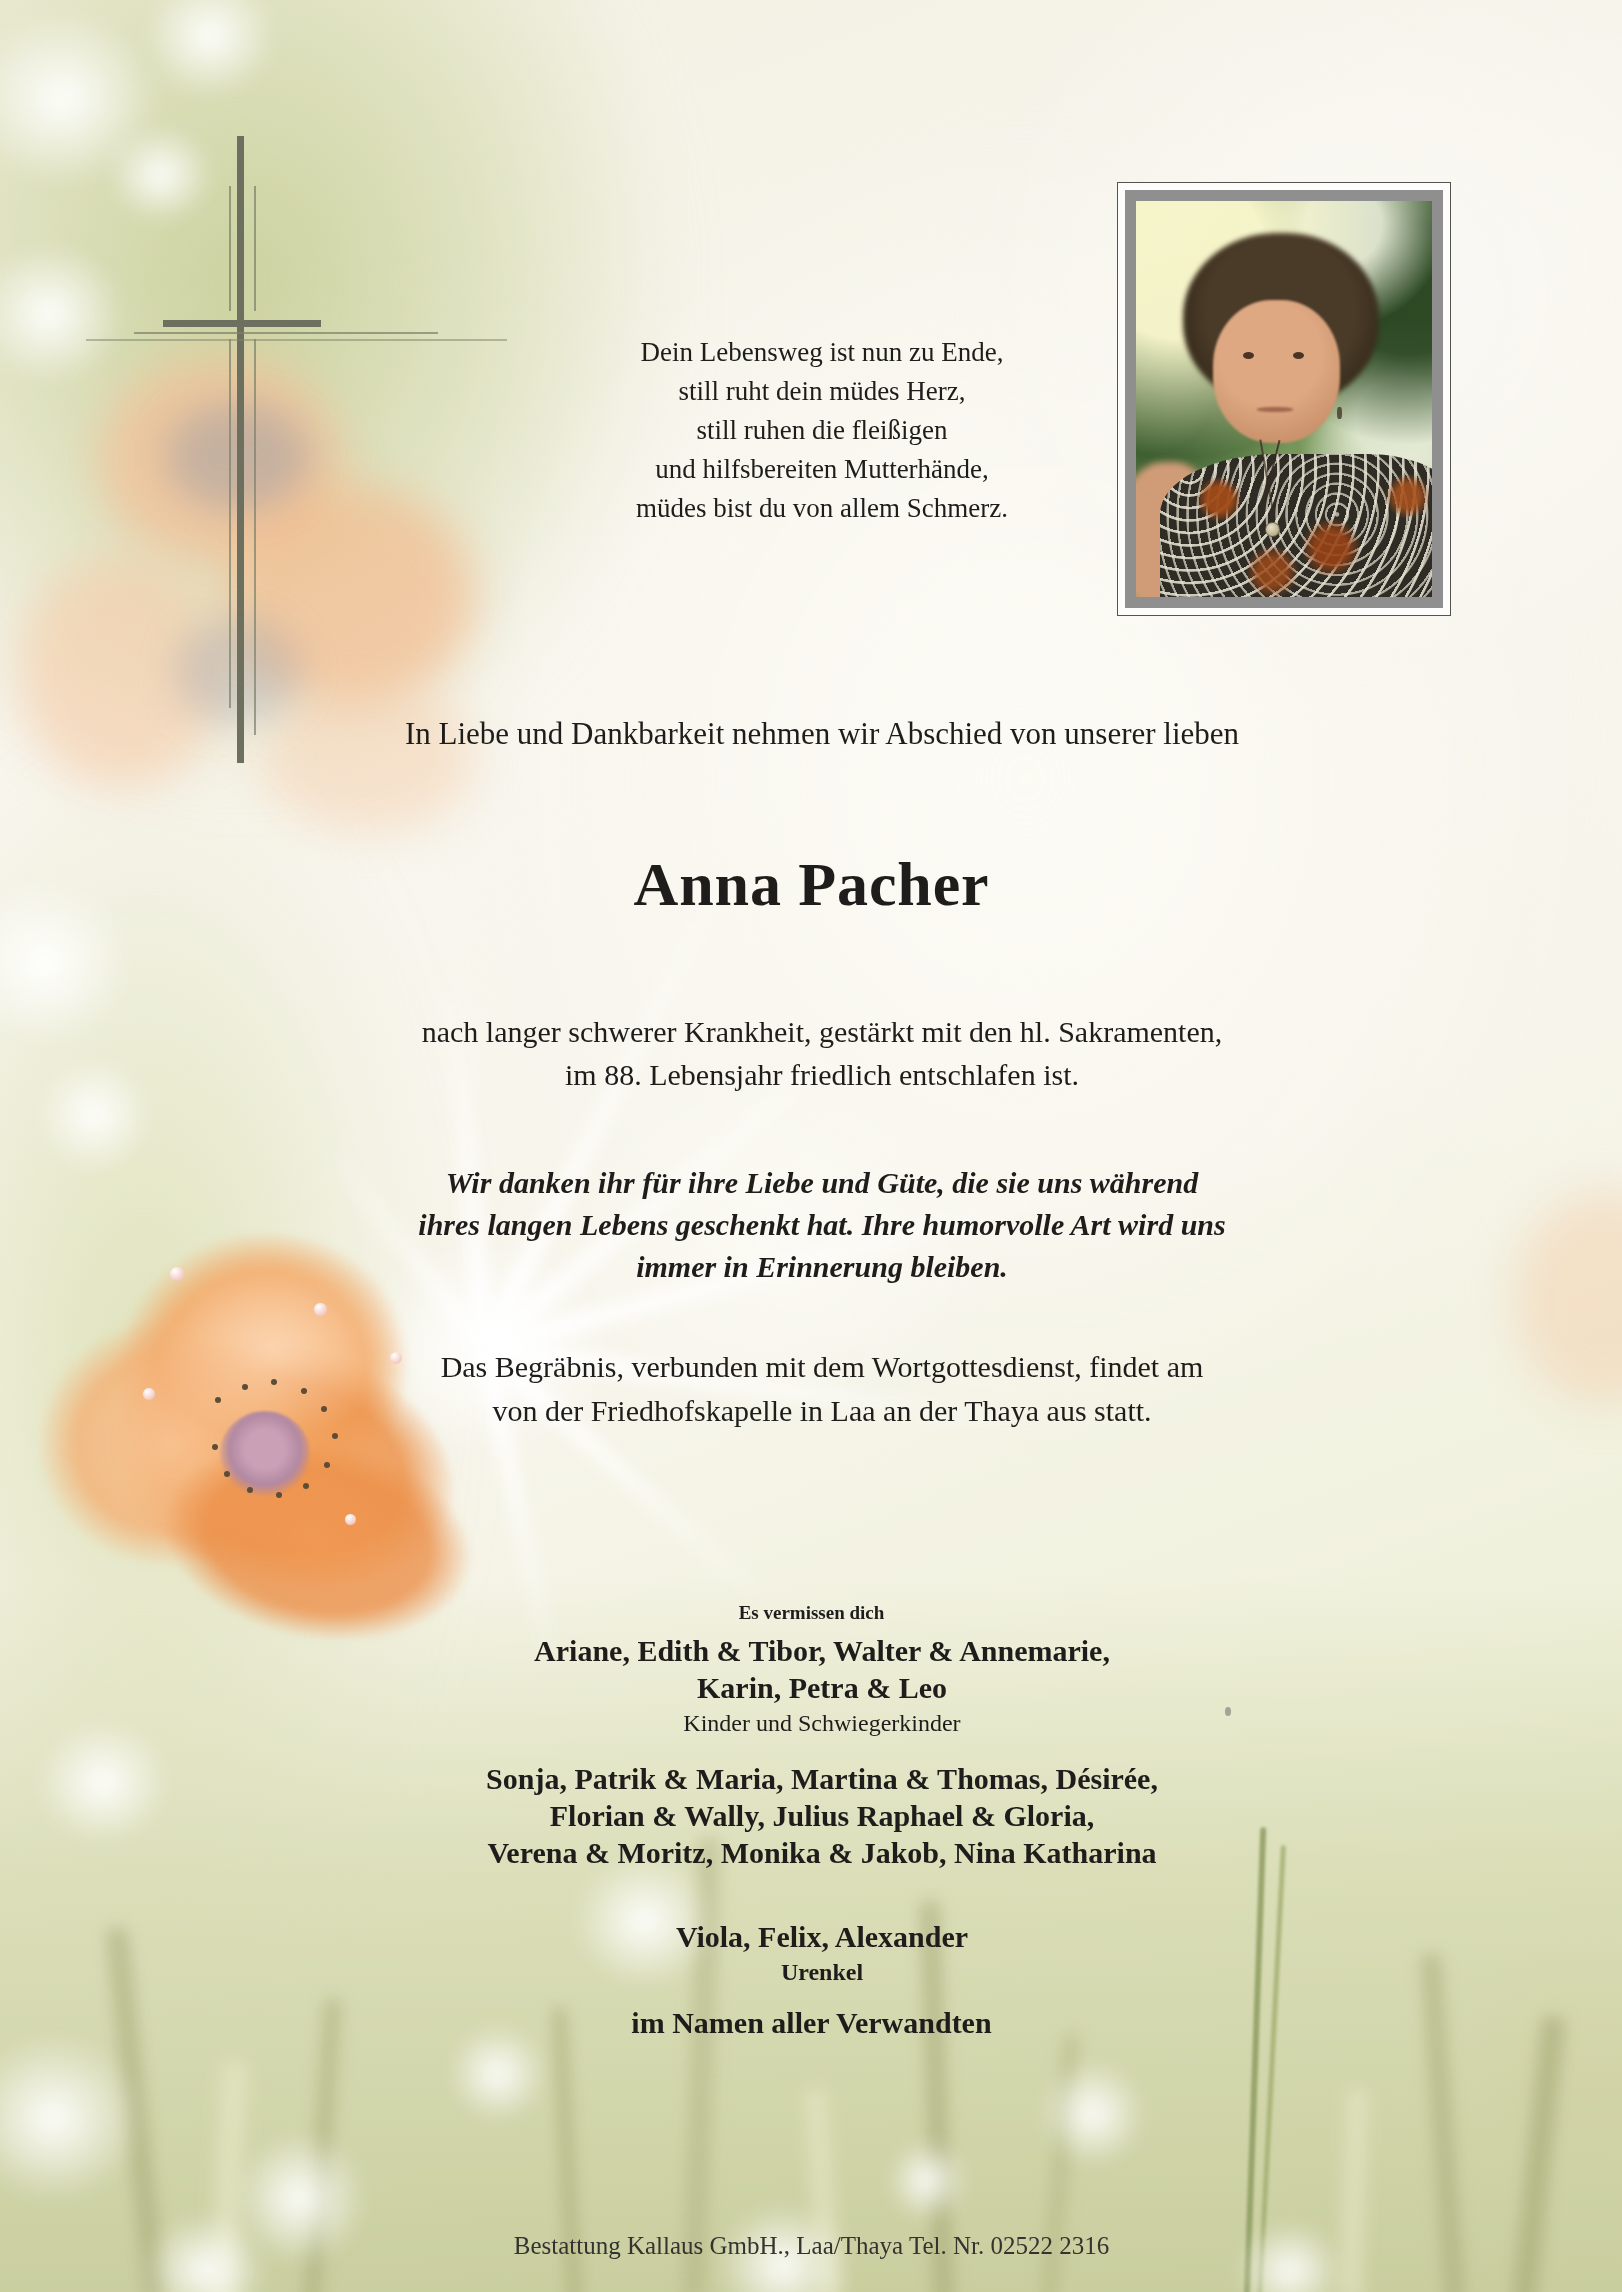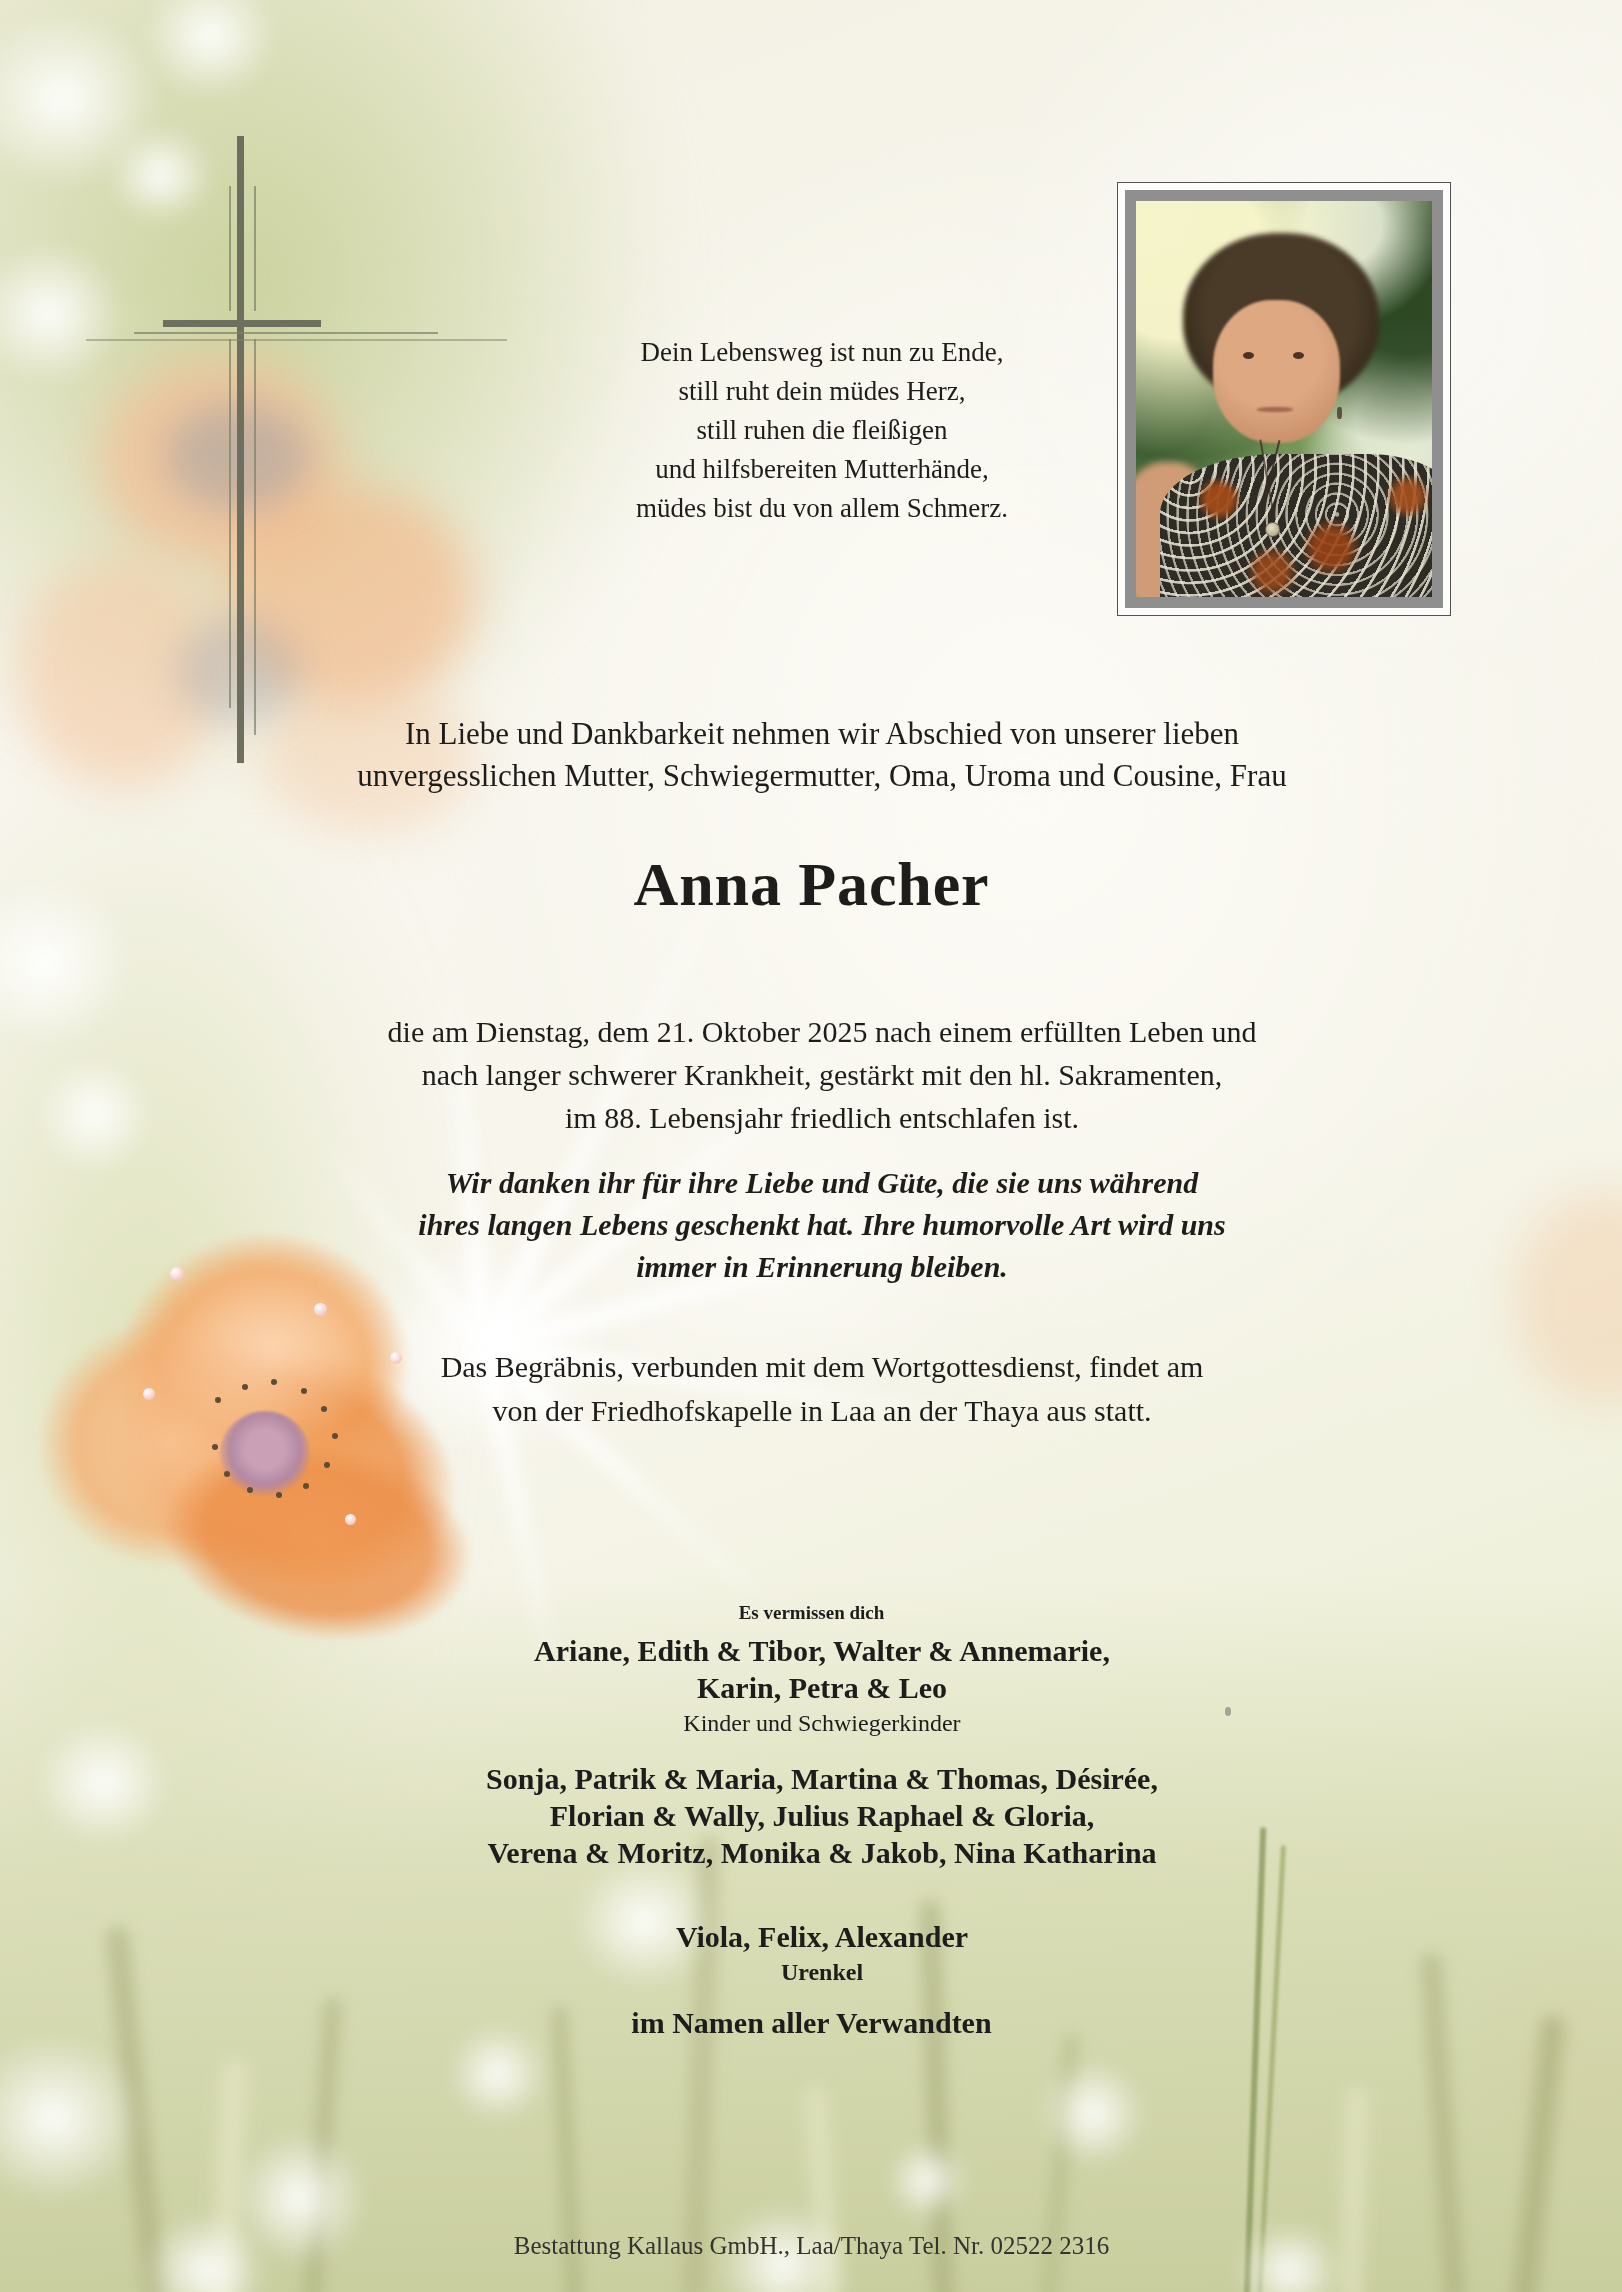--- a/index.html
+++ b/index.html
@@ -199,28 +199,26 @@
   <div class="tb" style="top:333px;font-size:27px;line-height:39px;">
     <div class="line">Dein Lebensweg ist nun zu Ende,</div>
     <div class="line">still ruht dein müdes Herz,</div>
     <div class="line">still ruhen die fleißigen</div>
     <div class="line">und hilfsbereiten Mutterhände,</div>
     <div class="line">müdes bist du von allem Schmerz.</div>
   </div>
 
   <div class="tb" style="top:713px;font-size:31px;line-height:42px;">
     <div class="line">In Liebe und Dankbarkeit nehmen wir Abschied von unserer lieben</div>
-    <div class="line">unvergesslichen Mutter, Schwiegermutter, Oma, Uroma und Cousine, Frau</div>
   </div>
 
   <div class="tb" style="top:849px;font-size:62px;font-weight:700;letter-spacing:0.9px;">Anna Pacher</div>
 
 
   <div class="tb" style="top:1010px;font-size:30px;line-height:43px;">
-    <div class="line">die am Dienstag, dem 21. Oktober 2025 nach einem erfüllten Leben und</div>
     <div class="line">nach langer schwerer Krankheit, gestärkt mit den hl. Sakramenten,</div>
     <div class="line">im 88. Lebensjahr friedlich entschlafen ist.</div>
   </div>
 
   <div class="tb" style="top:1162px;font-size:30px;line-height:42px;font-weight:700;font-style:italic;">
     <div class="line">Wir danken ihr für ihre Liebe und Güte, die sie uns während</div>
     <div class="line">ihres langen Lebens geschenkt hat. Ihre humorvolle Art wird uns</div>
     <div class="line">immer in Erinnerung bleiben.</div>
   </div>
 

